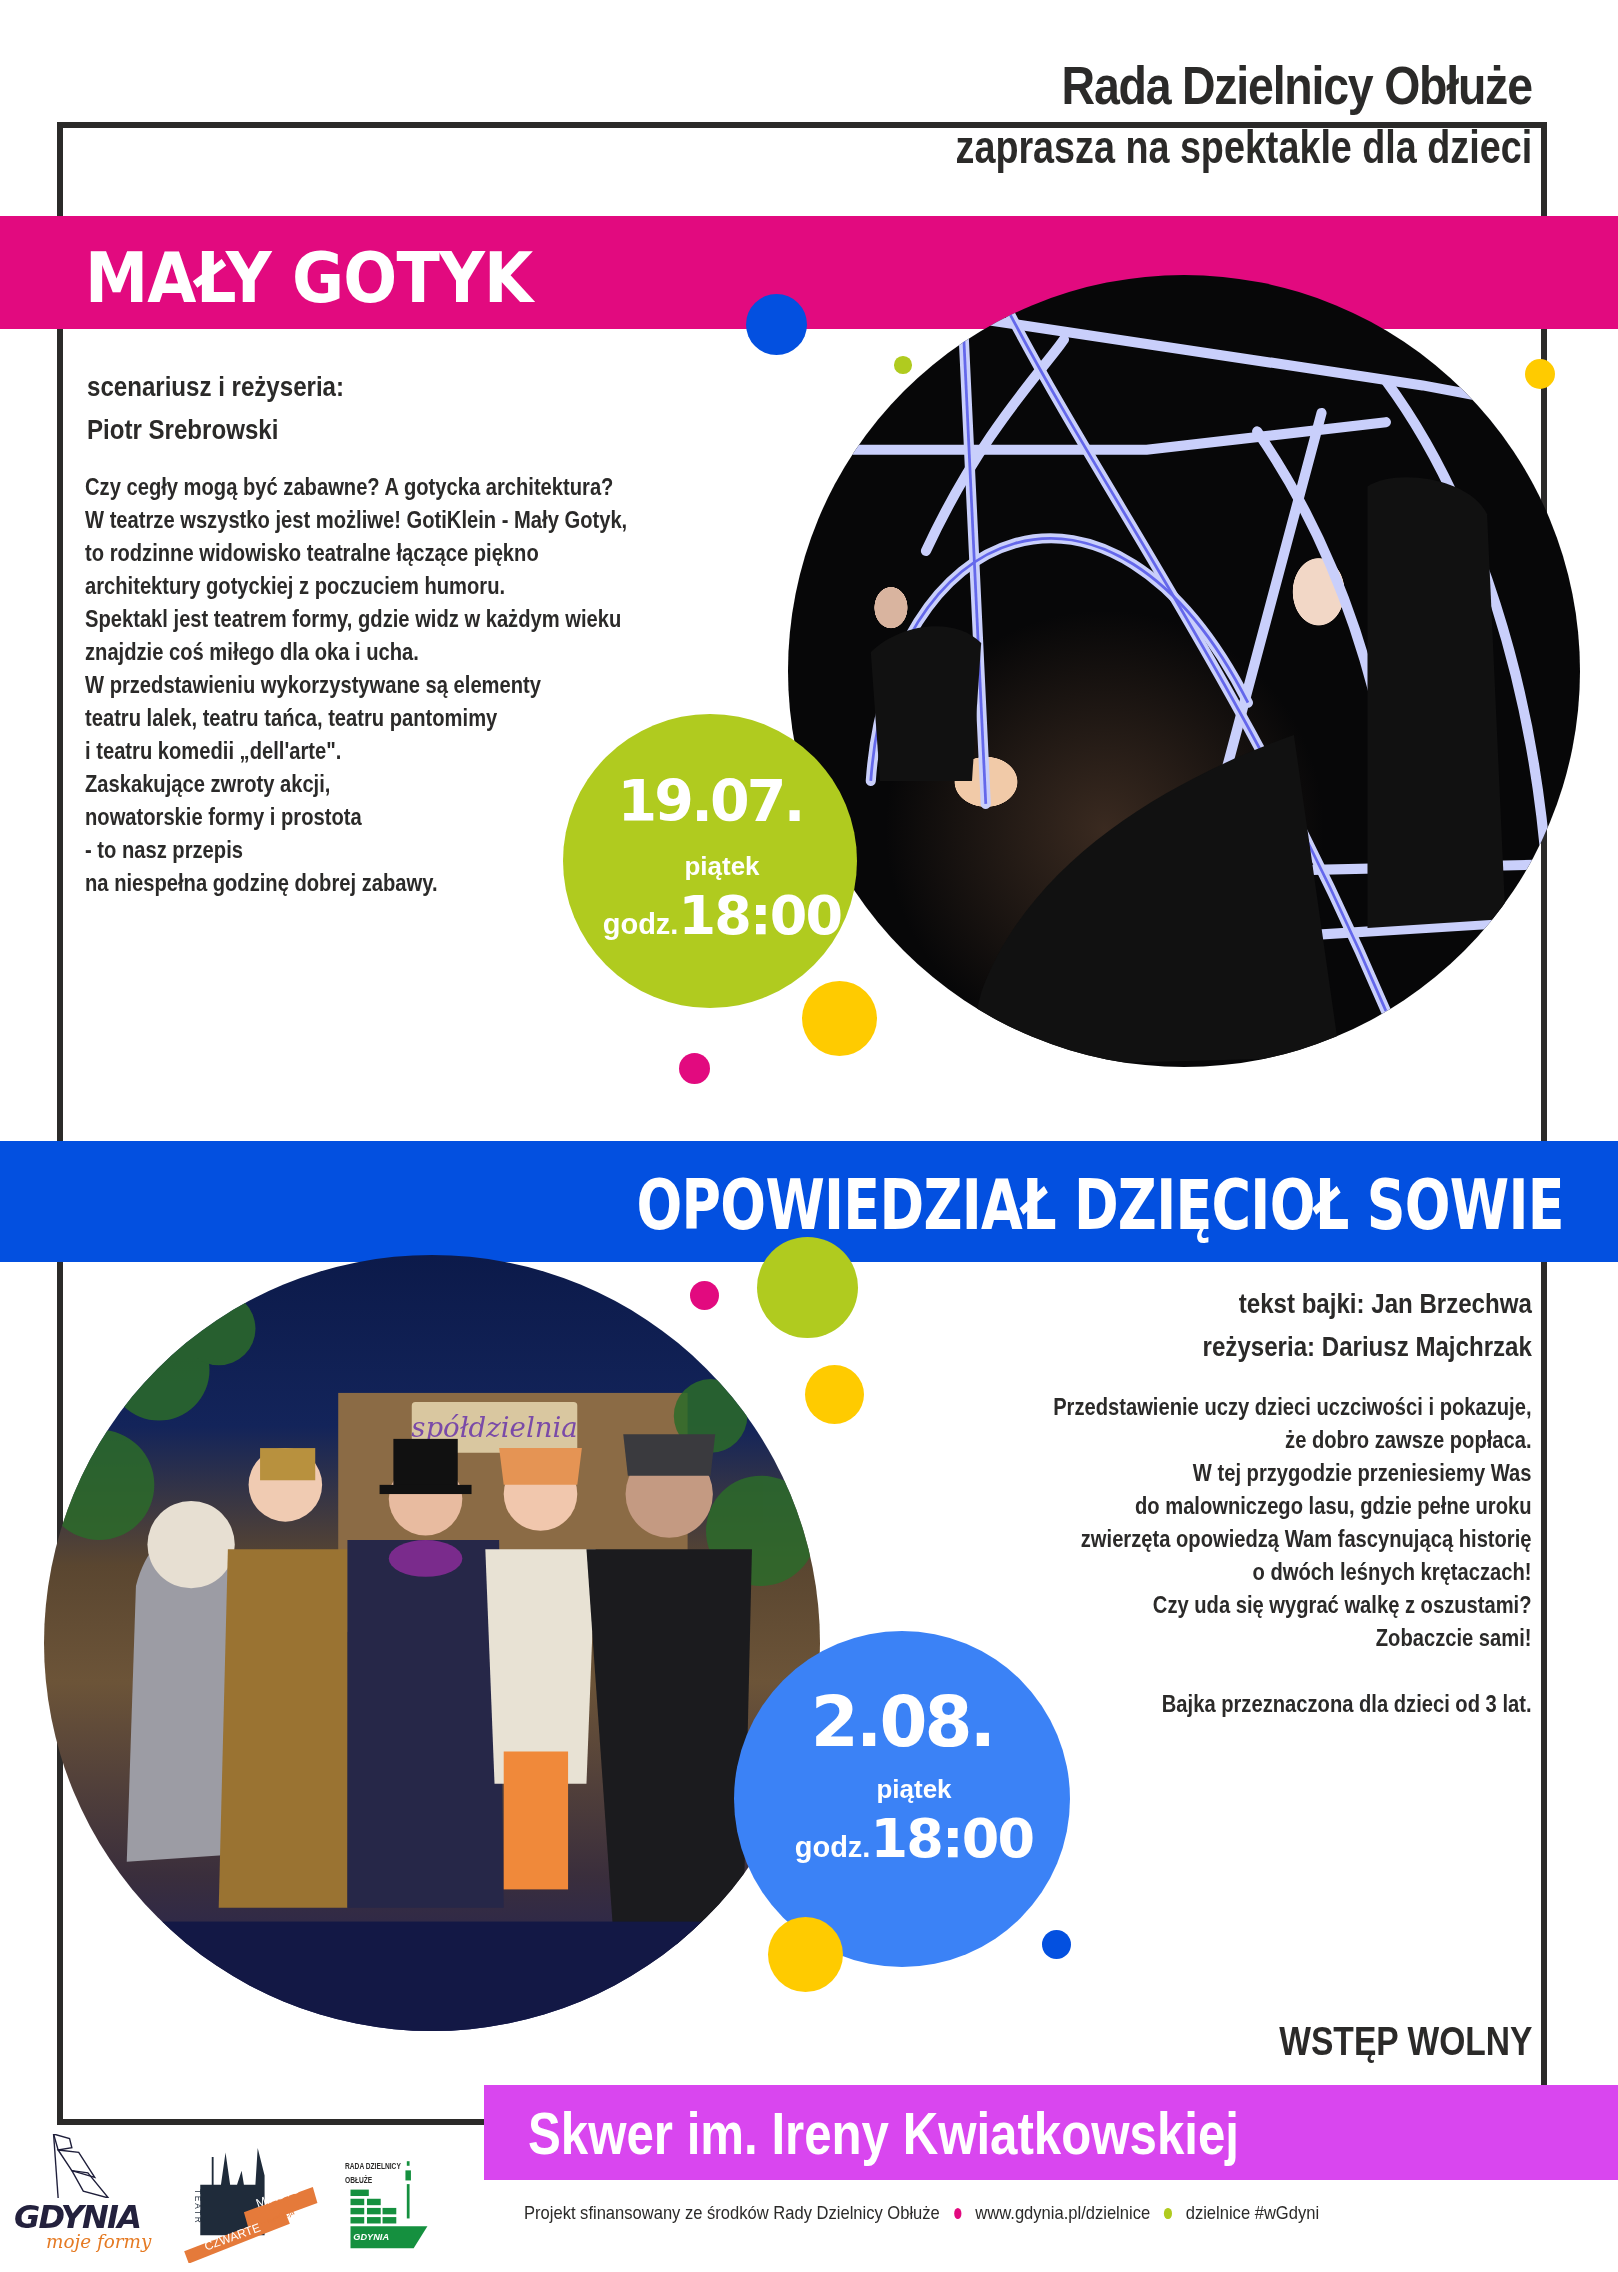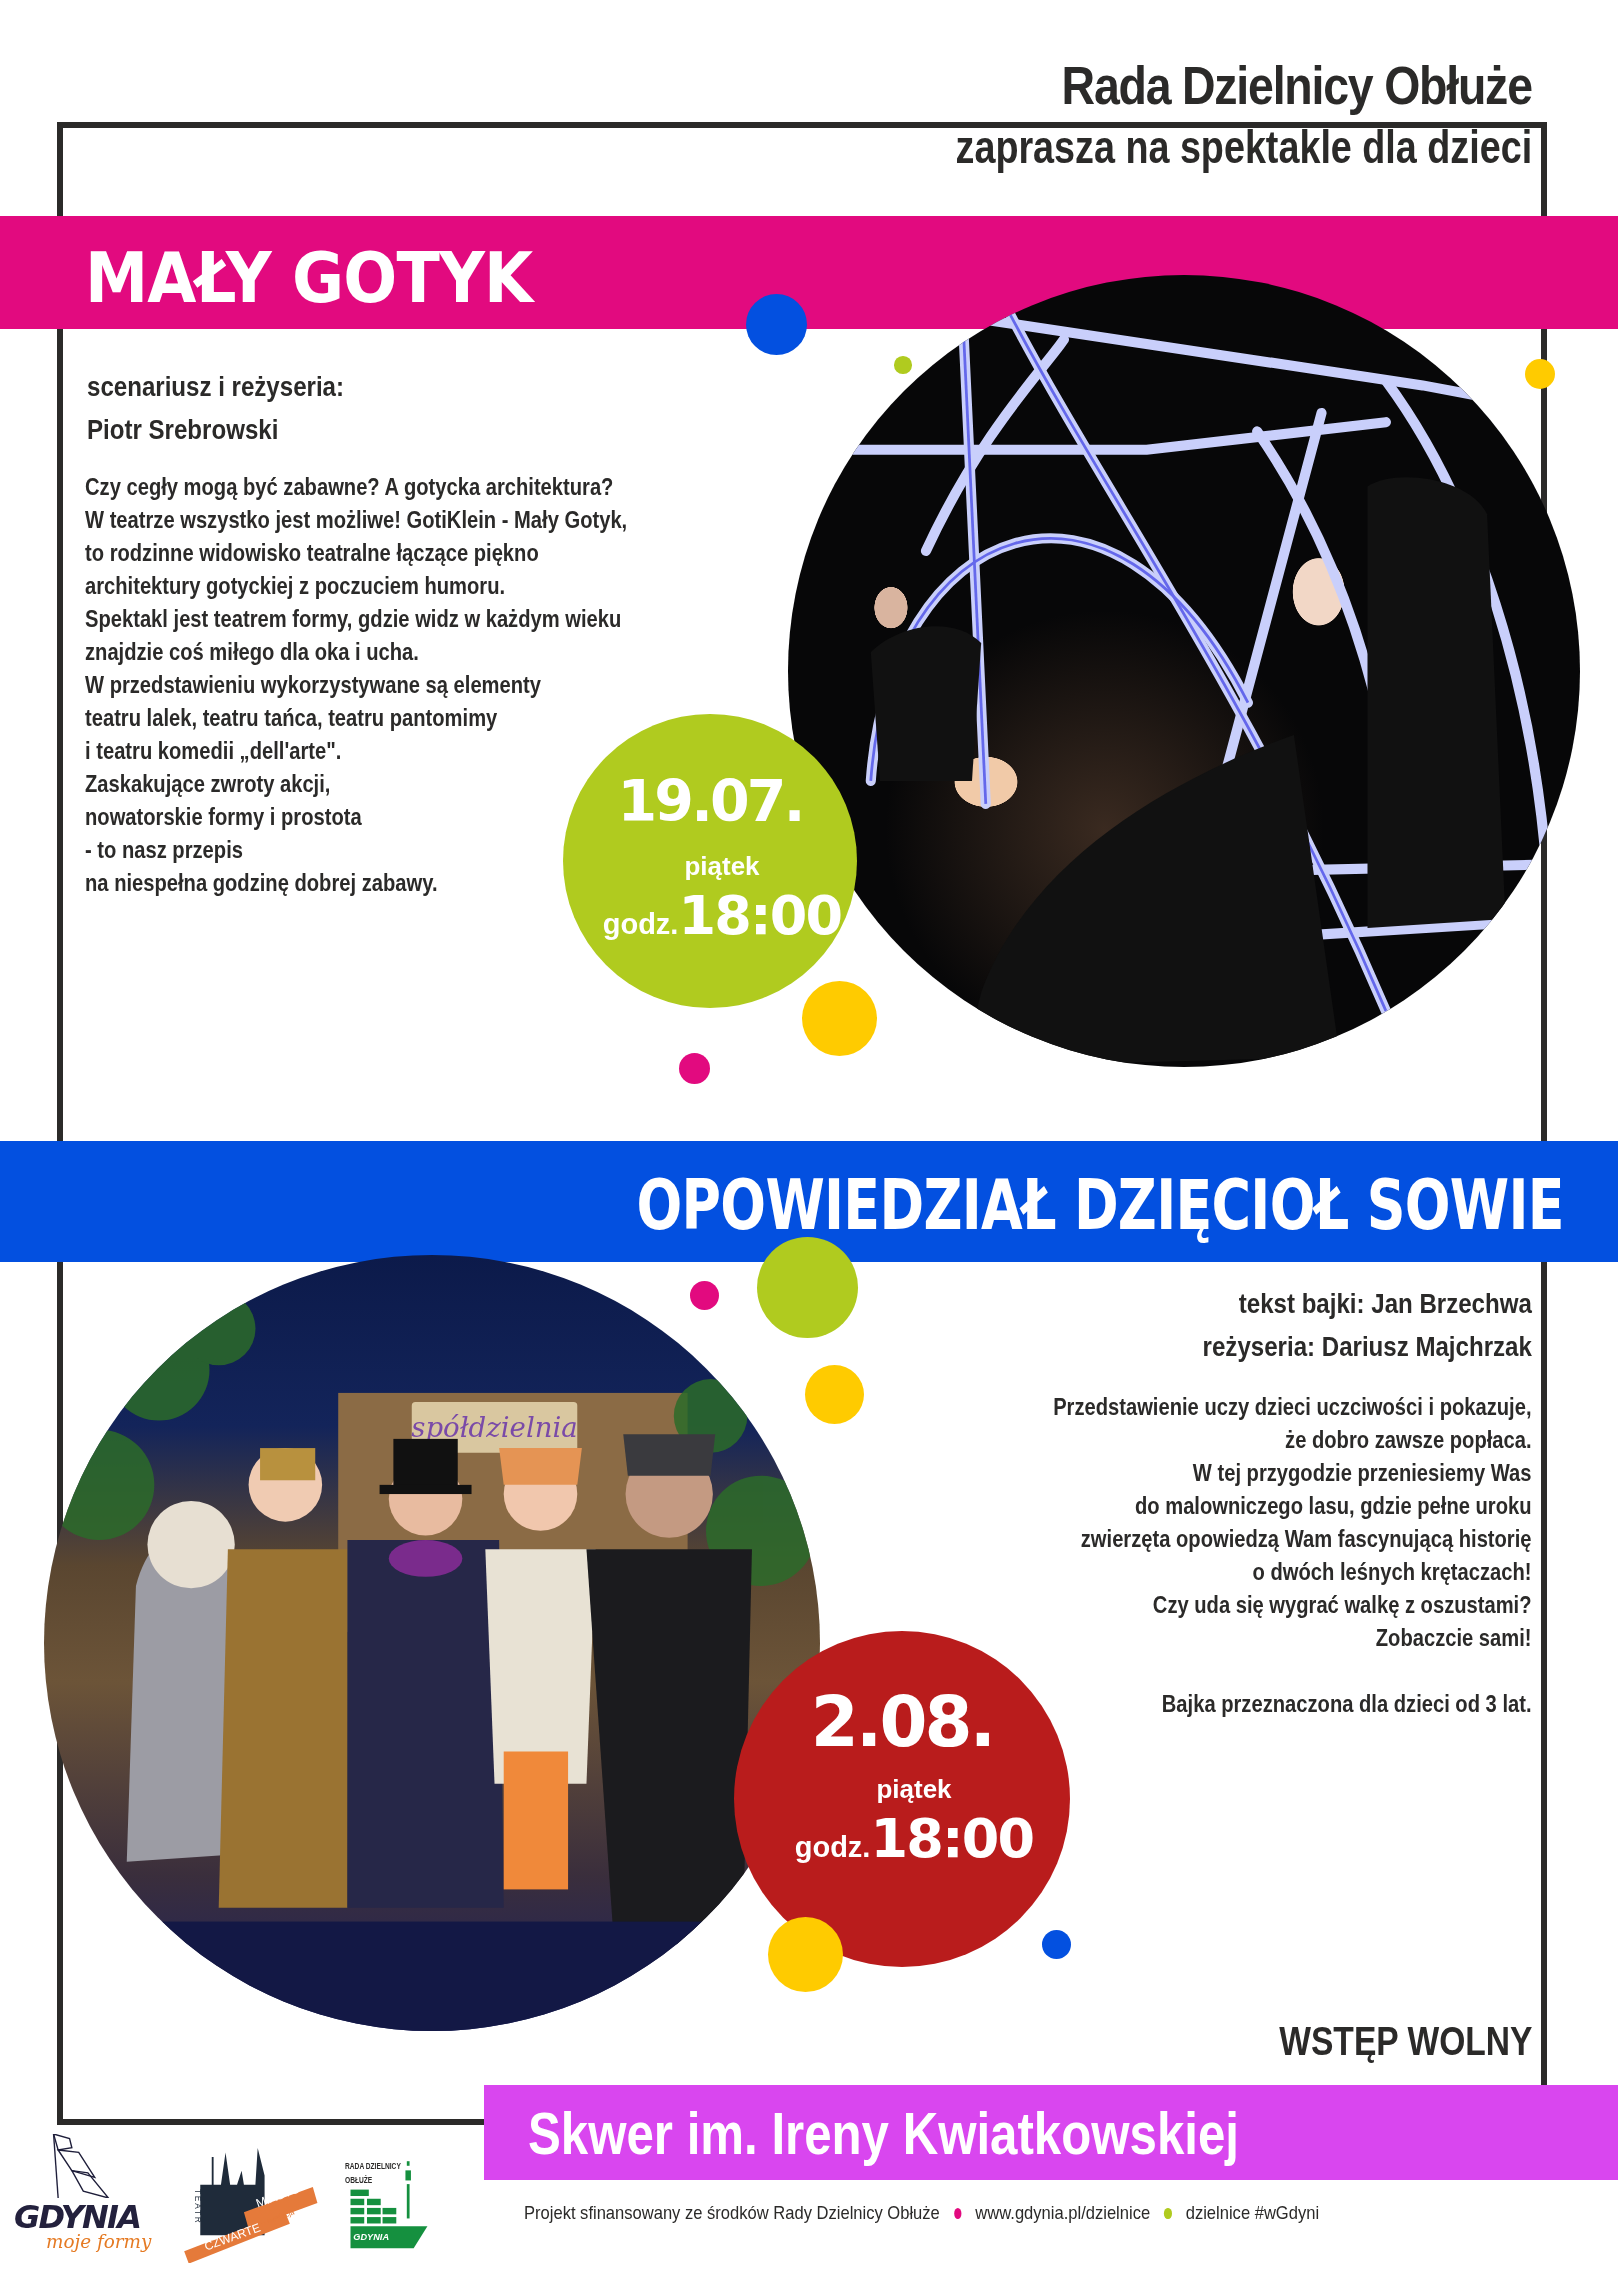--- a/index.html
+++ b/index.html
@@ -175,21 +175,21 @@
   <div>że dobro zawsze popłaca.</div>
   <div>W tej przygodzie przeniesiemy Was</div>
   <div>do malowniczego lasu, gdzie pełne uroku</div>
   <div>zwierzęta opowiedzą Wam fascynującą historię</div>
   <div>o dwóch leśnych krętaczach!</div>
   <div>Czy uda się wygrać walkę z oszustami?</div>
   <div>Zobaczcie sami!</div>
   <div style="margin-top:33px;">Bajka przeznaczona dla dzieci od 3 lat.</div>
 </div>
 
-<div class="date-circle" style="left:734px;top:1631px;width:336px;height:336px;background:#b91c1c;z-index:2;">
+<div class="date-circle" style="left:734px;top:1631px;width:336px;height:336px;background:#3b82f6;z-index:2;">
   <div class="date-big" style="font-size:69px;margin-top:57px;line-height:69px;">2.08.</div>
   <div class="date-day" style="font-size:26px;margin-top:16.6px;">piątek</div>
   <div class="date-time-row" style="margin-top:2.8px;">
     <span class="date-day" style="font-size:29px;">godz.</span>
     <span class="date-big" style="font-size:54px;letter-spacing:-1.8px;">18:00</span>
   </div>
 </div>
 <div class="dot" style="left:768px;top:1917px;width:75px;height:75px;background:#ffcb00;z-index:3;"></div>
 <div class="dot" style="left:1042px;top:1930px;width:29px;height:29px;background:#0350e0;"></div>
 

